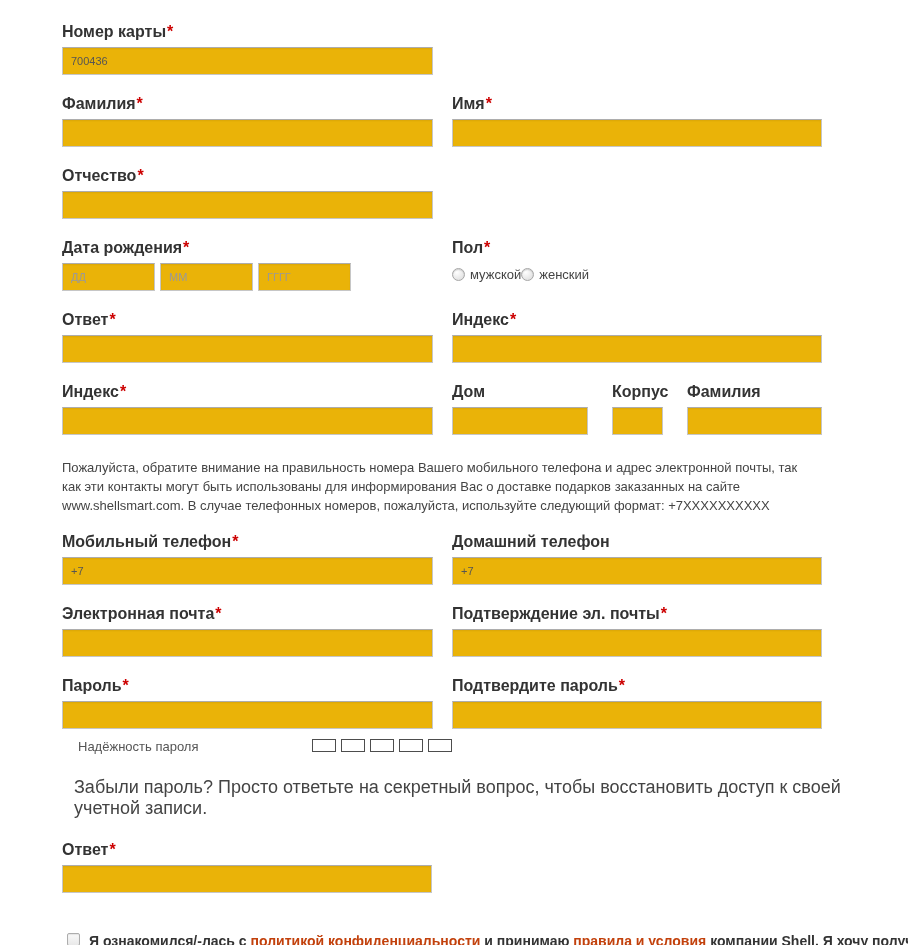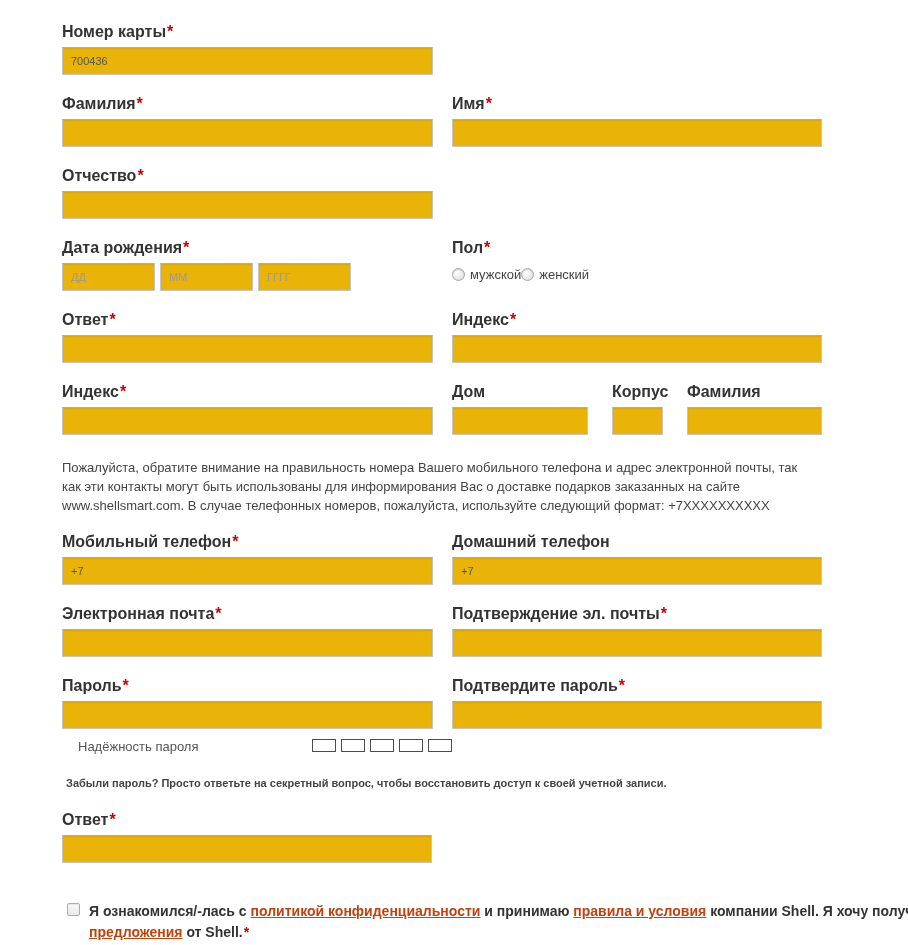--- a/index.html
+++ b/index.html
@@ -74,21 +74,21 @@
 
   .strength-row { display: flex; align-items: flex-start; margin: -5px 0 0 16px; height: 18px; }
   .strength-label { width: 234px; color: #555; font-size: 13px; font-weight: normal; }
   .strength-boxes { display: flex; gap: 5px; }
   .strength-seg {
     width: 24px; height: 13px;
     border: 1px solid #4d4d4d;
     background: #fff;
   }
 
-  .forgot-note { color: #444; font-size: 11px; margin: 20px 0 22px 4px; font-weight: bold; }
+  .forgot-note { color: #444; font-size: 18px; margin: 20px 0 22px 12px; }
 
   .select-wrap { position: relative; width: 100%; }
   select.text-input {
     appearance: none; -webkit-appearance: none;
     padding-right: 24px;
     color: #555;
     cursor: pointer;
   }
   .select-arrow {
     position: absolute;

